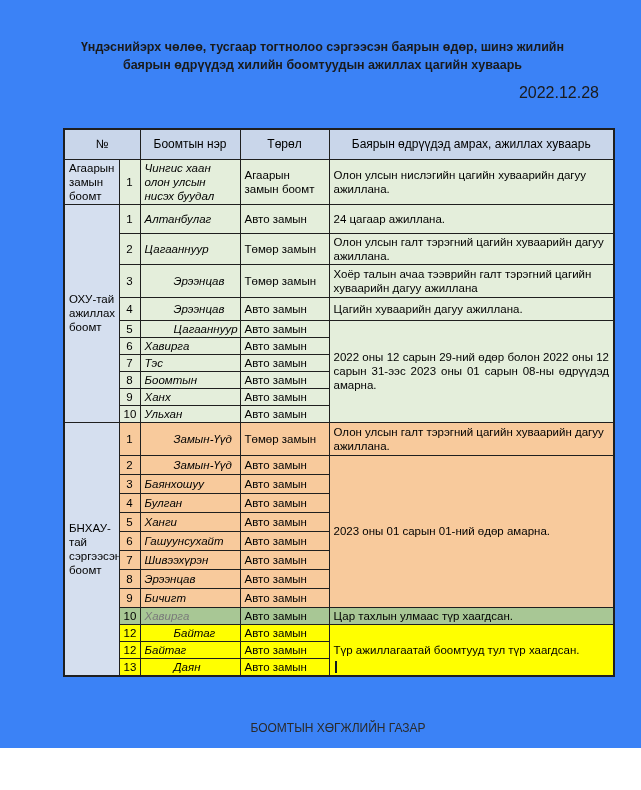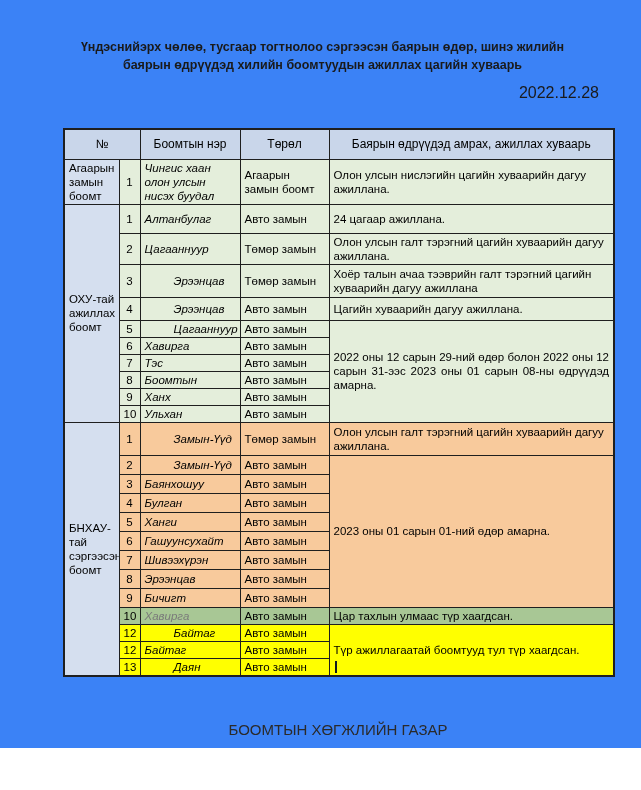--- a/index.html
+++ b/index.html
@@ -27,21 +27,21 @@
   .nm.ind{padding-left:33px;}
   .tp{padding-left:6px;}
   .sc{padding-left:7px;}
   .just{text-align:justify;padding:2px 7px;}
   .muted{color:#7a7a7a;}
   .top{vertical-align:top;}
   .rel{position:relative;}
   .caret{position:absolute;left:5px;bottom:2px;width:2px;height:12px;background:#101820;}
 
   .doc-footer{margin:44px 0 0 63px;width:550px;text-align:center;
-    font-size:15px;color:#2a2a2a;}
+    font-size:12px;color:#2a2a2a;}
 </style>
 </head>
 <body>
 
 <div class="page">
 
   <div class="doc-title">Үндэснийэрх чөлөө, тусгаар тогтнолоо сэргээсэн баярын өдөр, шинэ жилийн баярын өдрүүдэд хилийн боомтуудын ажиллах цагийн хуваарь</div>
   <div class="doc-date">2022.12.28</div>
 
   <table class="sched">

